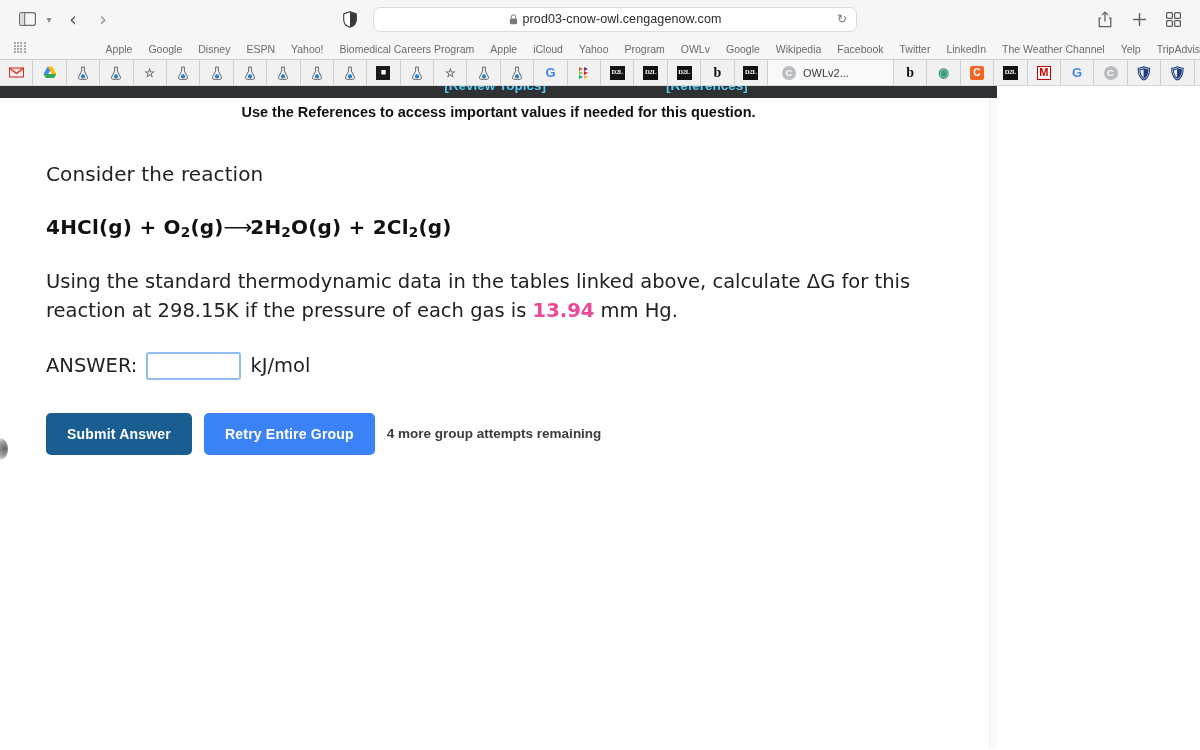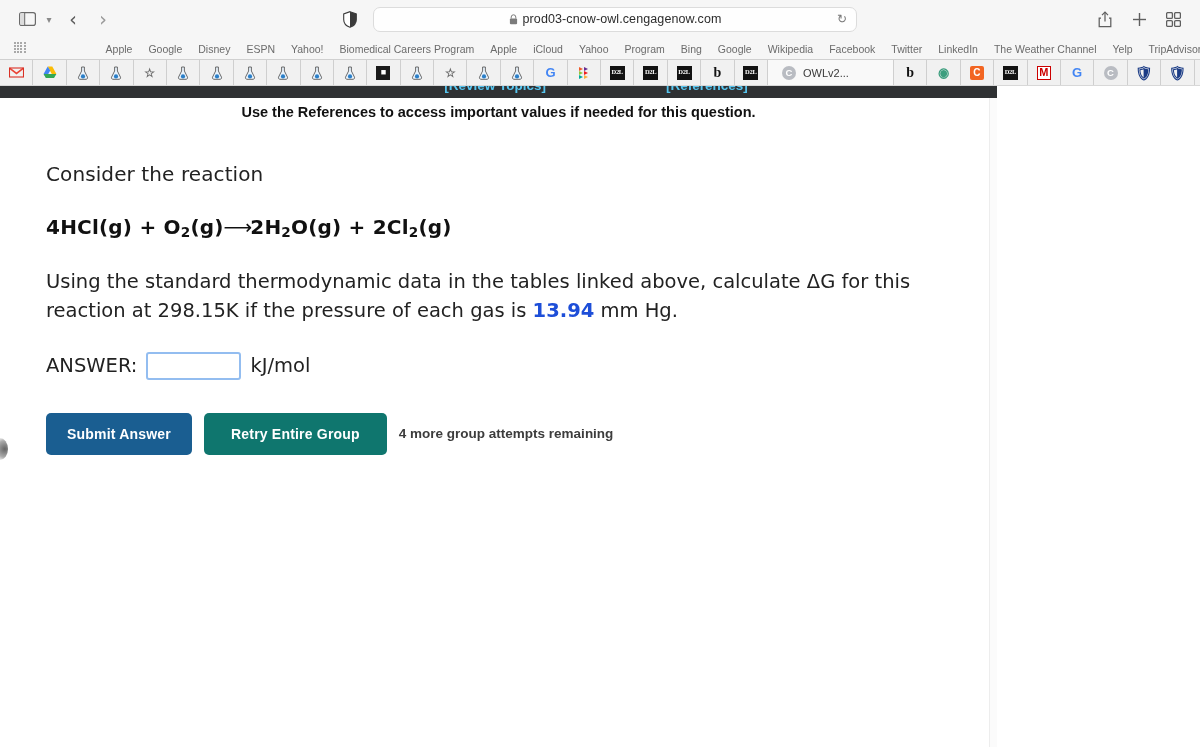--- a/index.html
+++ b/index.html
@@ -236,21 +236,21 @@
     font-weight: normal;
   }
   #prompt {
     margin-top: 28px;
     font-size: 19.5px;
     line-height: 1.48;
     color: #222;
     font-family: "DejaVu Sans", sans-serif;
     max-width: 1100px;
   }
-  #prompt b { font-weight: bold; color: #1d4ed8; }
+  #prompt b { font-weight: bold; color: #ec4899; }
   .delta { font-family: "DejaVu Sans", sans-serif; }
 
   #answer-row {
     margin-top: 26px;
     display: flex;
     align-items: center;
     gap: 9px;
     font-size: 19.5px;
     color: #222;
     font-family: "DejaVu Sans", sans-serif;
@@ -281,22 +281,22 @@
     font-family: "Liberation Sans", sans-serif;
     color: #ffffff;
     cursor: pointer;
     letter-spacing: .2px;
   }
   #submit-answer-button {
     background: #1a5e91;
     padding: 13px 21px;
   }
   #retry-group-button {
-    background: #0f766e;
-    padding: 13px 27px;
+    background: #3b82f6;
+    padding: 13px 21px;
   }
   #attempts-text {
     font-size: 13.5px;
     font-weight: bold;
     color: #3c3c3c;
     font-family: "Liberation Sans", sans-serif;
   }
 
   
   #edge-artifact {
@@ -392,21 +392,21 @@
     <span class="bm-item">Apple</span>
     <span class="bm-item">Google</span>
     <span class="bm-item">Disney</span>
     <span class="bm-item">ESPN</span>
     <span class="bm-item">Yahoo!</span>
     <span class="bm-item">Biomedical Careers Program</span>
     <span class="bm-item">Apple</span>
     <span class="bm-item">iCloud</span>
     <span class="bm-item">Yahoo</span>
     <span class="bm-item">Program</span>
-    <span class="bm-item">Bing</span>
+    <span class="bm-item">OWLv</span>
     <span class="bm-item">Google</span>
     <span class="bm-item">Wikipedia</span>
     <span class="bm-item">Facebook</span>
     <span class="bm-item">Twitter</span>
     <span class="bm-item">LinkedIn</span>
     <span class="bm-item">The Weather Channel</span>
     <span class="bm-item">Yelp</span>
     <span class="bm-item">TripAdvisor</span>
   </div>
 

